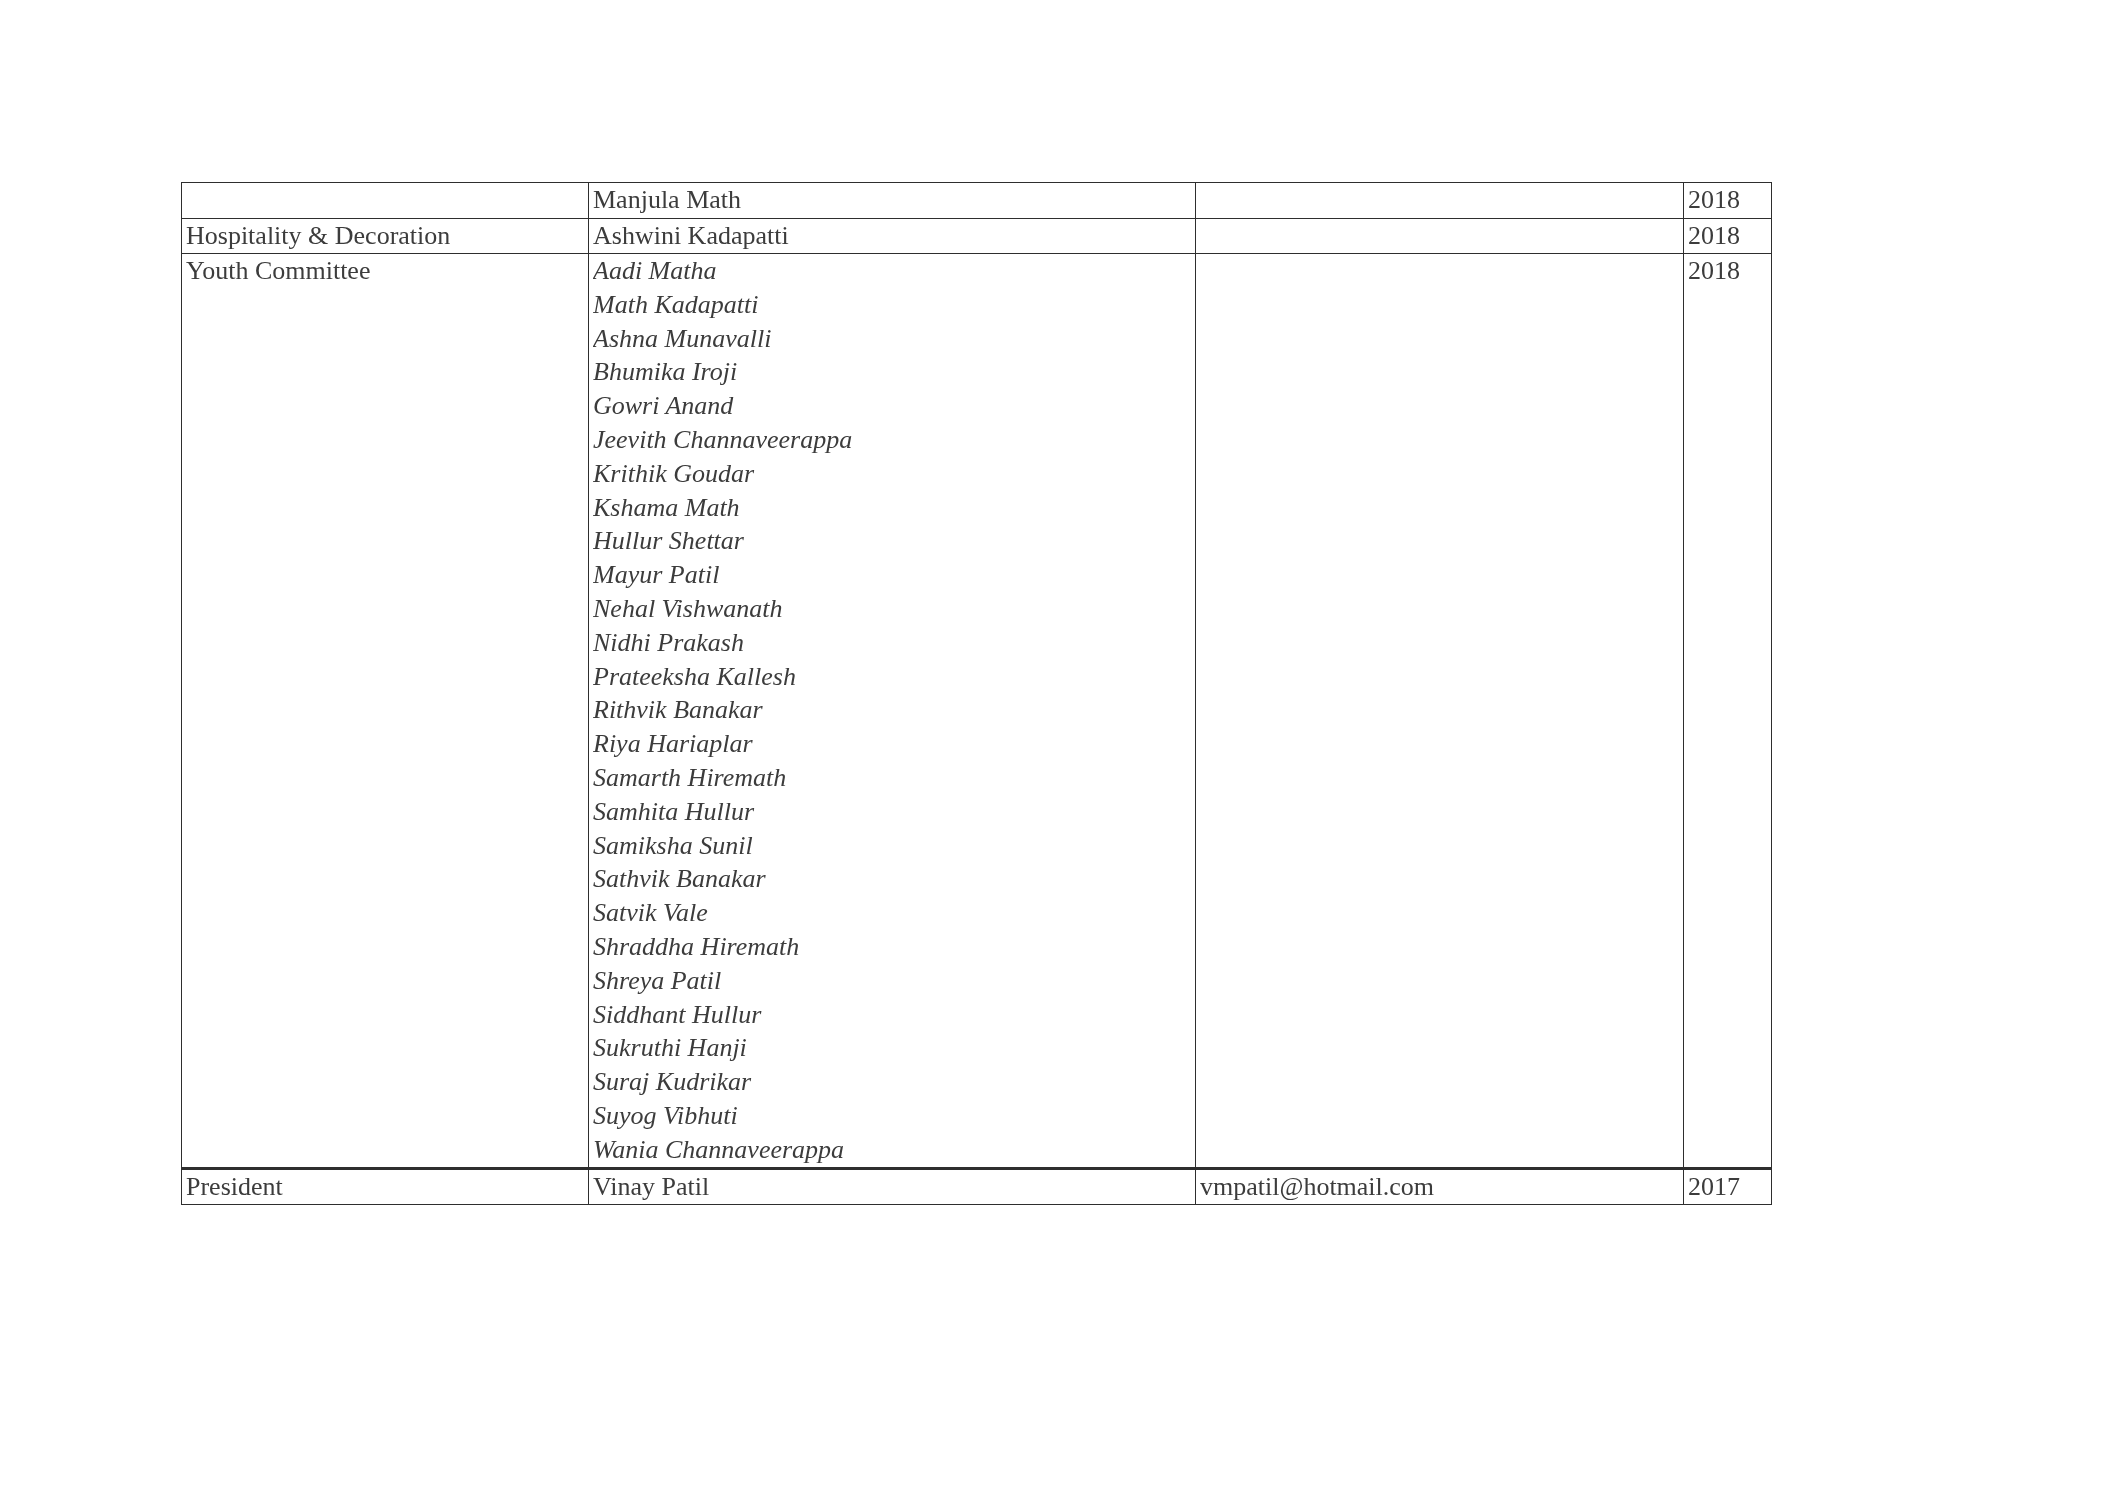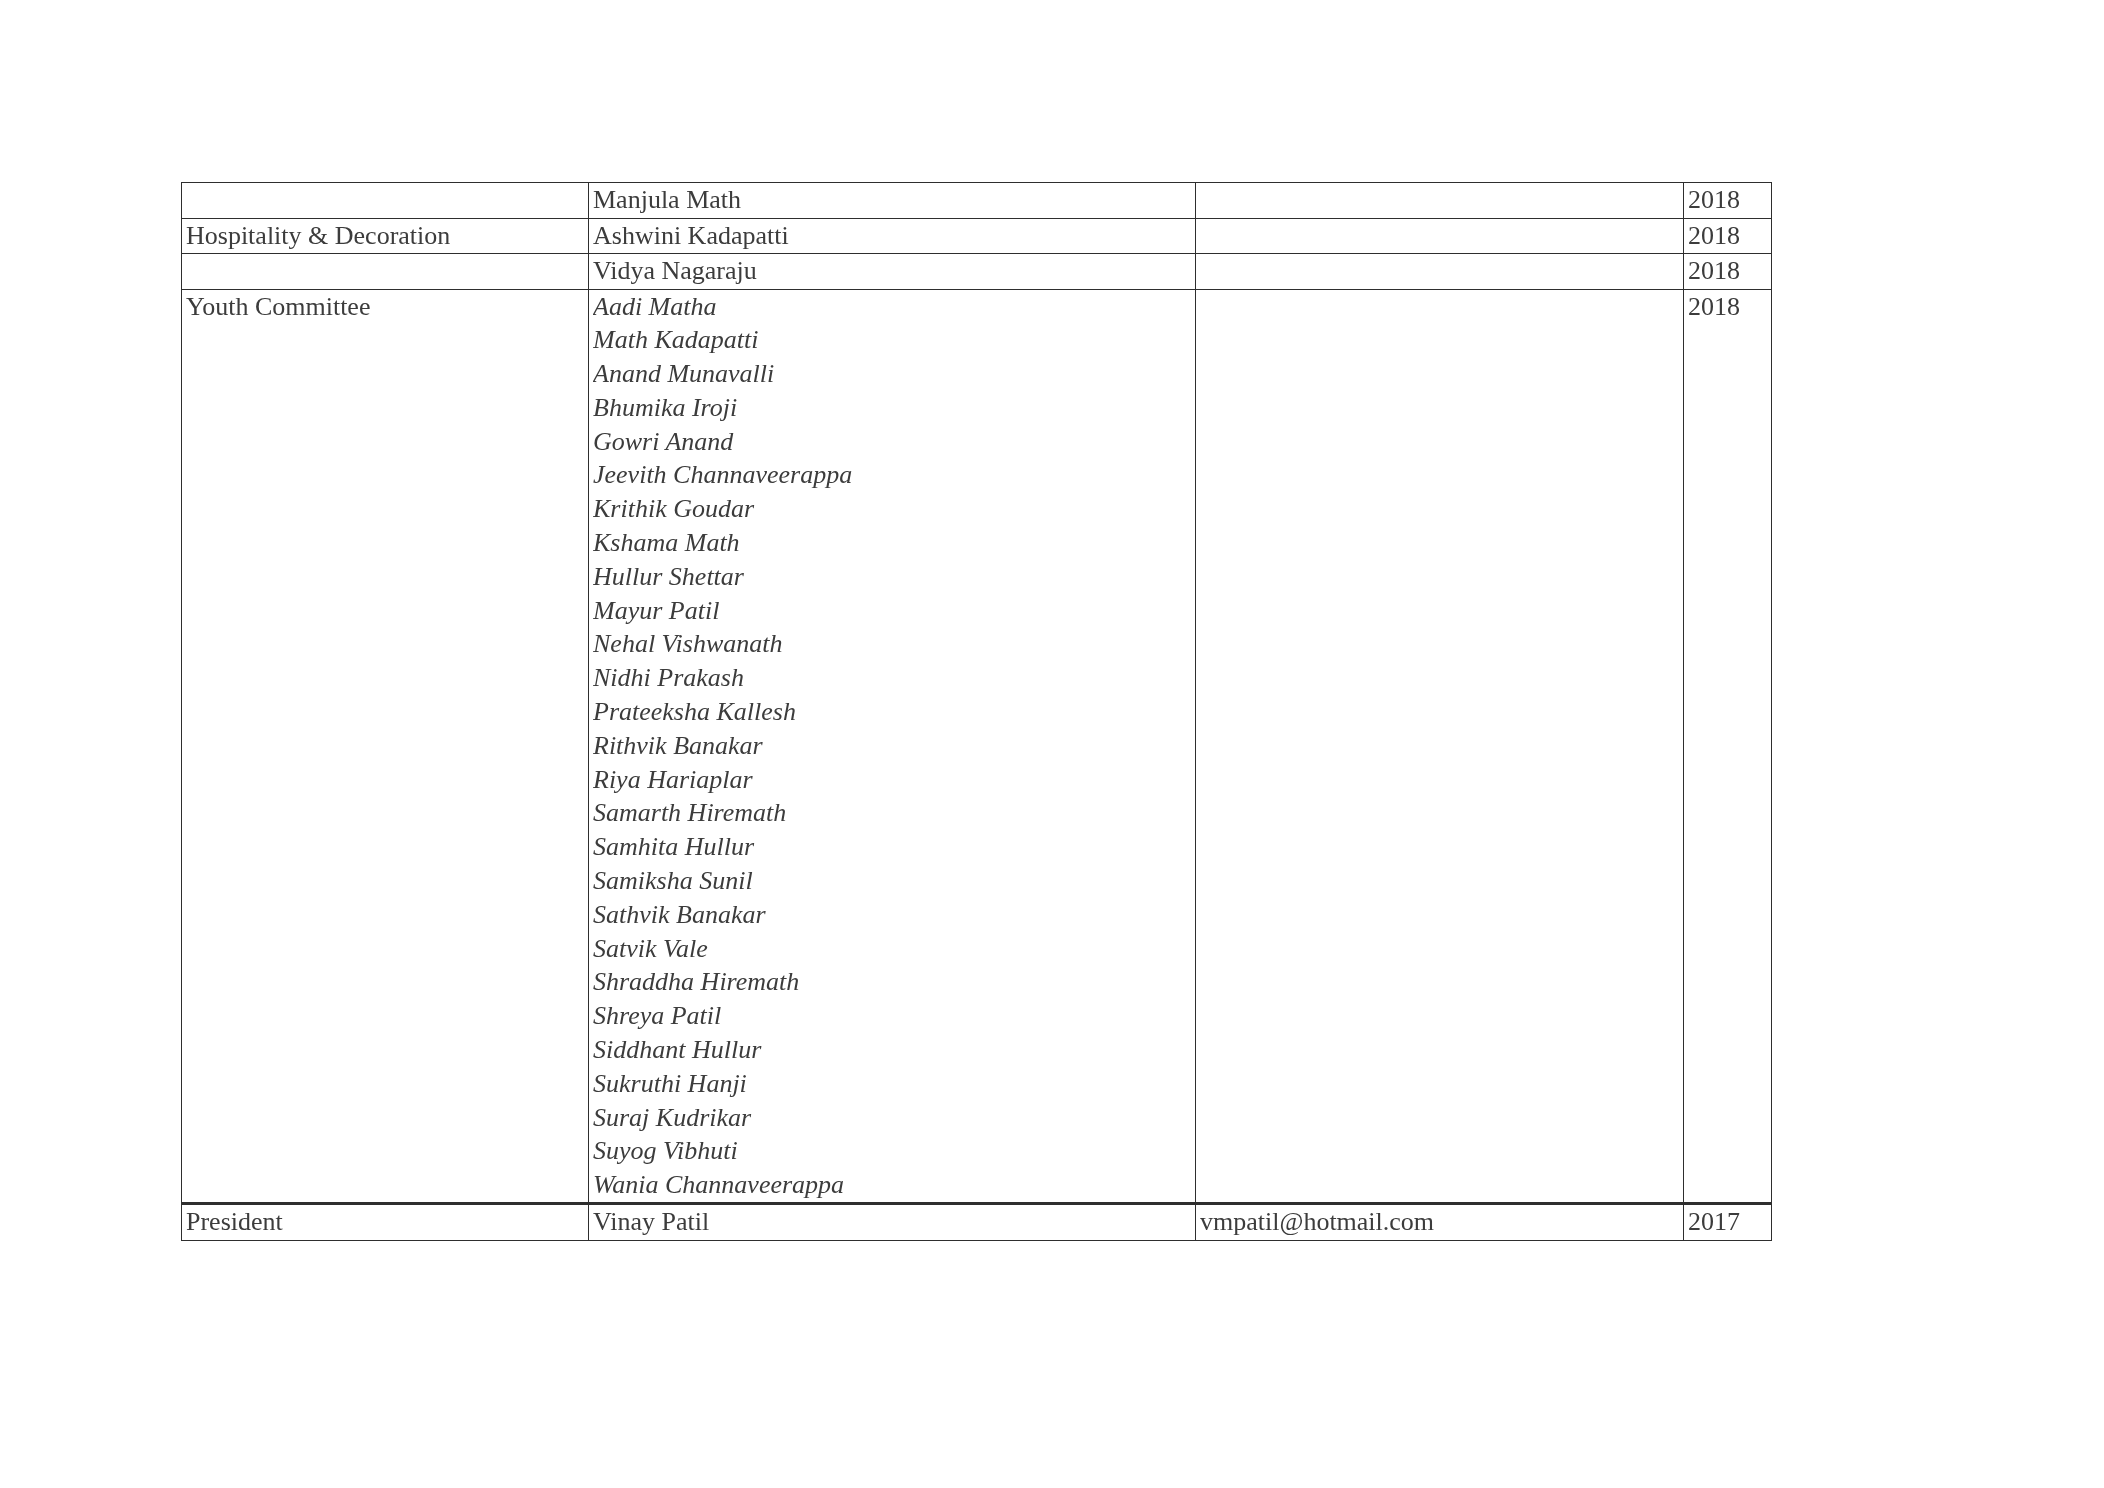--- a/index.html
+++ b/index.html
@@ -64,33 +64,27 @@
         <td>Manjula Math</td>
         <td></td>
         <td>2018</td>
       </tr>
       <tr class="single">
         <td>Hospitality &amp; Decoration</td>
         <td>Ashwini Kadapatti</td>
         <td></td>
         <td>2018</td>
       </tr>
-      <tr class="single">
-        <td></td>
-        <td>Vidya Nagaraju</td>
-        <td></td>
-        <td>2018</td>
-      </tr>
       <tr>
         <td>Youth Committee</td>
         <td>
           <div class="member-list">
               <div>Aadi Matha</div>
               <div>Math Kadapatti</div>
-              <div>Anand Munavalli</div>
+              <div>Ashna Munavalli</div>
               <div>Bhumika Iroji</div>
               <div>Gowri Anand</div>
               <div>Jeevith Channaveerappa</div>
               <div>Krithik Goudar</div>
               <div>Kshama Math</div>
               <div>Hullur Shettar</div>
               <div>Mayur Patil</div>
               <div>Nehal Vishwanath</div>
               <div>Nidhi Prakash</div>
               <div>Prateeksha Kallesh</div>

